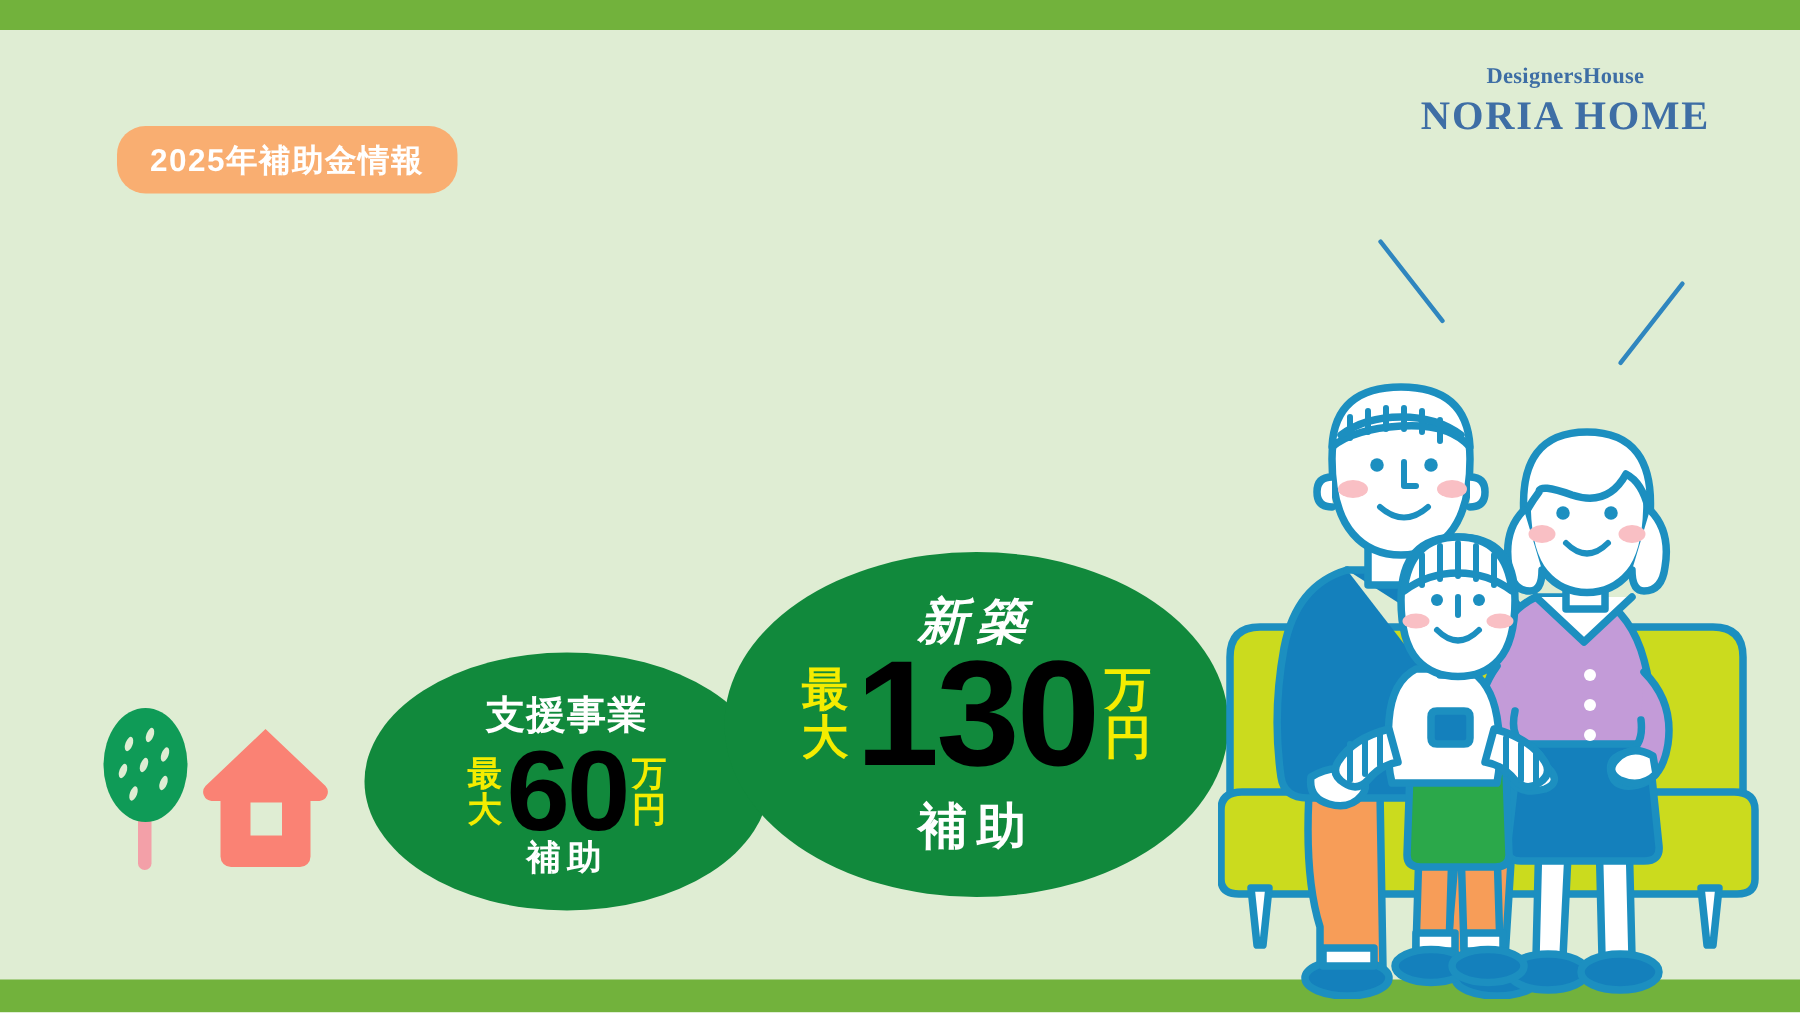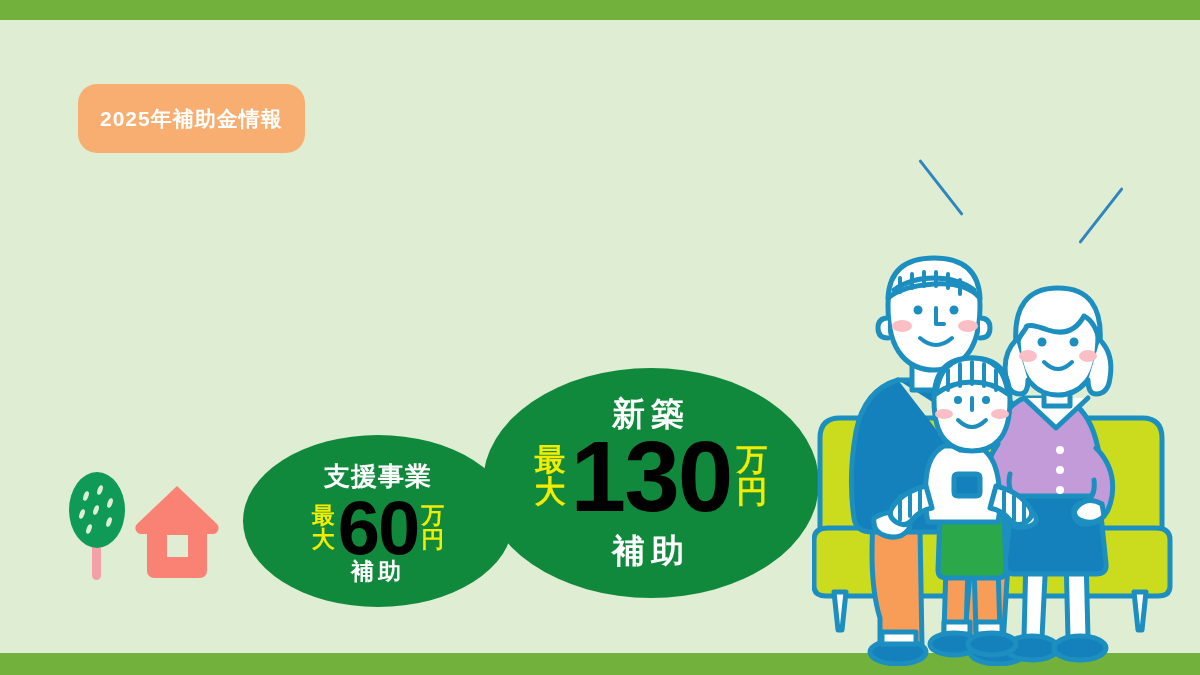--- a/index.html
+++ b/index.html
@@ -51,21 +51,21 @@
     font-weight: bold;
     letter-spacing: 1.2px;
   }
 
   
   .badge {
     position: absolute;
     left: 78px;
     top: 84px;
     height: 37px;
-    padding: 16px 22px;
+    padding: 4px 22px;
     display: flex;
     align-items: center;
     background: #f9ae71;
     border-radius: 19px;
     color: #ffffff;
     font-size: 21px;
     font-weight: bold;
     letter-spacing: 1px;
     white-space: nowrap;
   }
@@ -140,21 +140,21 @@
   }
 
   .ell-title {
     position: absolute;
     left: 0; right: 0;
     font-weight: bold;
     color: #ffffff;
     white-space: nowrap;
   }
   .ell-reform .ell-title { top: 24px; font-size: 26px; letter-spacing: 1px; }
-  .ell-new    .ell-title { top: 24px; font-size: 33px; letter-spacing: 6px; }
+  .ell-new    .ell-title { top: 24px; font-size: 33px; letter-spacing: 6px; font-style: italic; }
 
   .ell-row {
     position: absolute;
     left: 0; right: 0;
     display: flex;
     align-items: center;
     justify-content: center;
   }
   .ell-reform .ell-row { top: 58px; }
   .ell-new    .ell-row { top: 62px; }
@@ -196,20 +196,24 @@
   .family { position: absolute; left: 812px; top: 248px; }
 </style>
 </head>
 <body>
 
 <div id="banner">
 
   <div class="bar bar-top"></div>
   <div class="bar bar-bottom"></div>
 
+  <div class="logo">
+    <div class="logo-sub">DesignersHouse</div>
+    <div class="logo-main">NORIA HOME</div>
+  </div>
 
   <div class="badge">
     <span>2025年補助金情報</span>
   </div>
 
 
   <div class="catch-line left"></div>
   <div class="catch-line right"></div>
 
   <div class="ellipse ell-reform">

